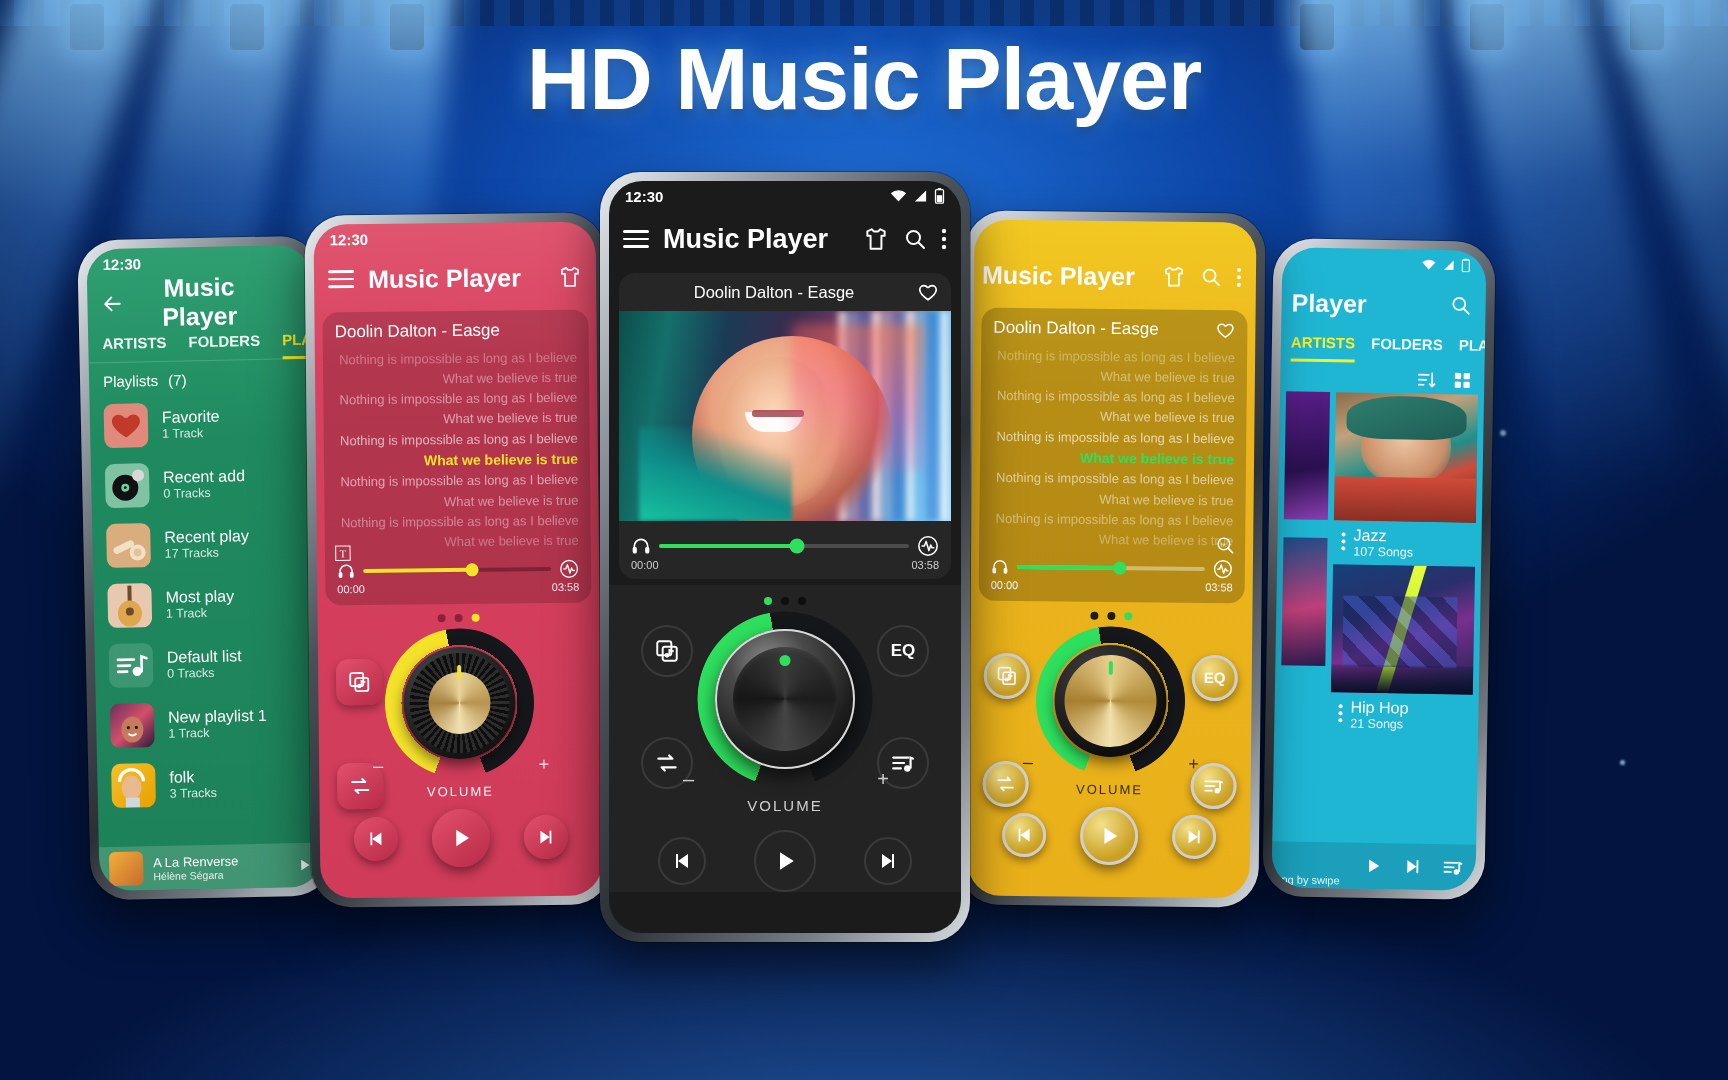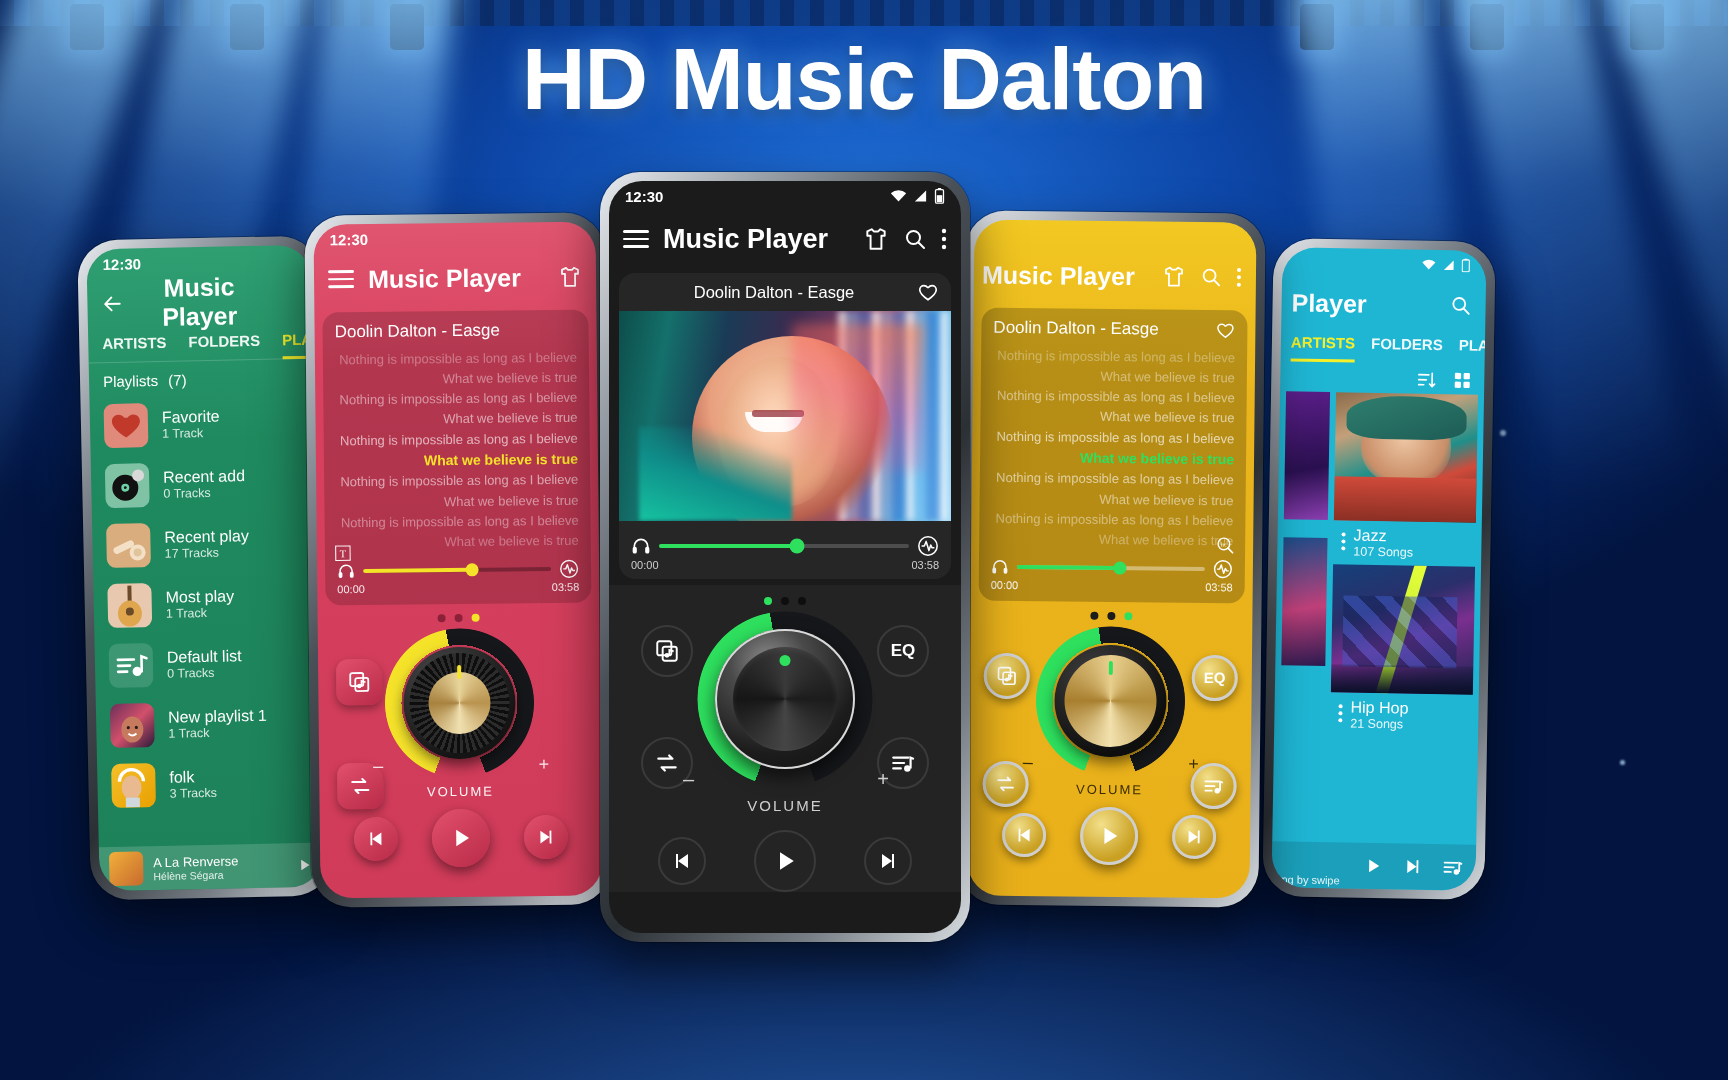--- a/index.html
+++ b/index.html
@@ -152,21 +152,21 @@
   <div class="beam b4"></div>
   <div class="beam b5"></div>
   <div class="beam b6"></div>
   <div class="glowfloor"></div>
   <div class="sparkle" style="left:120px;top:390px;width:7px;height:7px"></div>
   <div class="sparkle" style="left:300px;top:700px;width:5px;height:5px"></div>
   <div class="sparkle" style="left:1500px;top:430px;width:6px;height:6px"></div>
   <div class="sparkle" style="left:1620px;top:760px;width:5px;height:5px"></div>
 </div>
 
-<div id="title">HD Music Dalton</div>
+<div id="title">HD Music Player</div>
 
 <div class="phone" style="left:84px; top:238px; width:242px; height:660px; transform:rotate(-1.2deg); z-index:10;">
   <div class="screen" style="background:linear-gradient(180deg,#2f9f72 0%,#1f8a5f 30%,#1d8159 100%);">
 
     <div class="statusbar">
       <span>12:30</span>
       <span class="sbicons"></span>
     </div>
 
     <div class="appbar">

